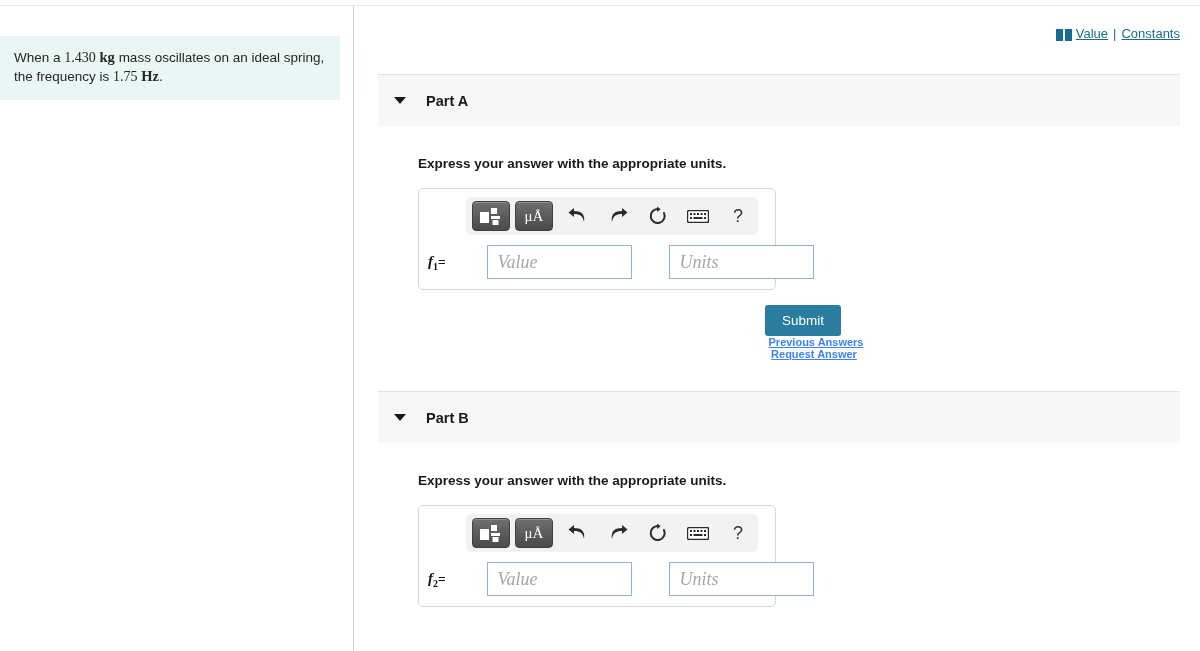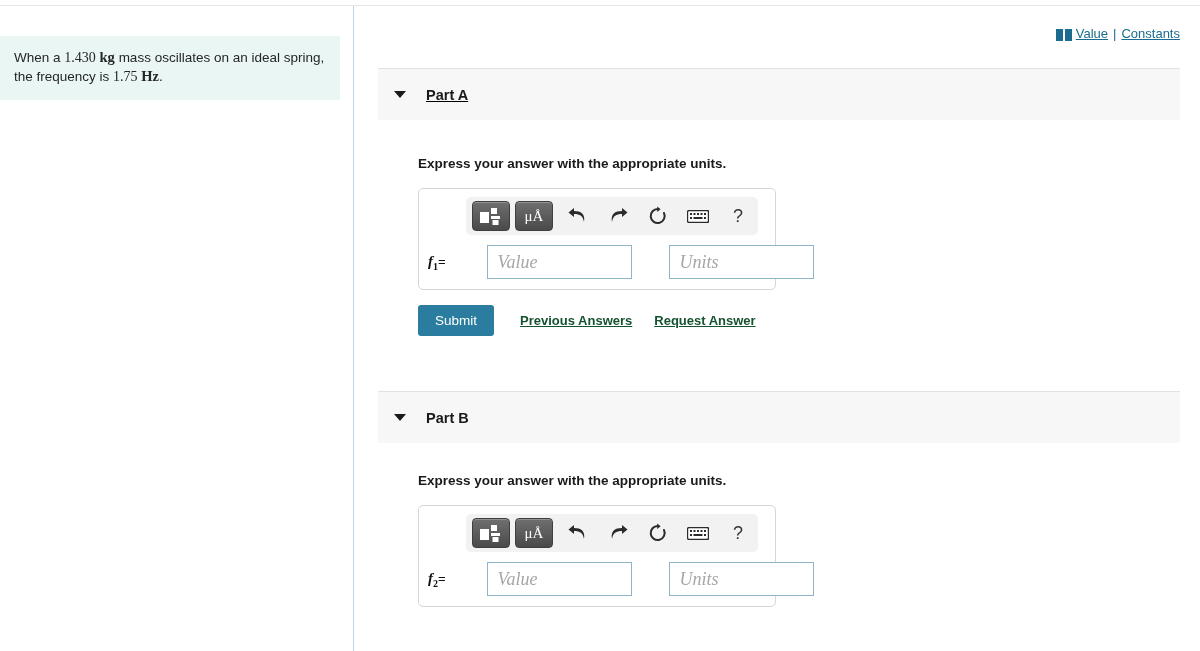--- a/index.html
+++ b/index.html
@@ -246,35 +246,36 @@
     font-style: italic;
     font-family: "Liberation Serif", serif;
     opacity: 1;
   }
 
   
   .submit-row {
     display: flex;
     align-items: center;
     margin-top: 15px;
+    flex-direction: column;
   }
   .submit-btn {
     background: #2a7d9e;
     color: #ffffff;
     border: none;
     font-family: "Liberation Sans", sans-serif;
     font-size: 13.5px;
     padding: 8px 17px;
     border-radius: 3px;
     cursor: pointer;
   }
   .answer-link {
-    color: #14532d;
+    color: #3b82f6;
     text-decoration: underline;
-    font-size: 13px;
+    font-size: 11px;
     font-weight: bold;
     margin-left: 26px;
     cursor: pointer;
   }
   .answer-link.second { margin-left: 22px; }
 </style>
 </head>
 <body>
 
 <div id="page">
@@ -298,21 +299,21 @@
         <svg width="16" height="12" viewBox="0 0 16 12">
           <rect x="0" y="0" width="7" height="12" fill="#1a6b8f"></rect>
           <rect x="9" y="0" width="7" height="12" fill="#1a6b8f"></rect>
         </svg>
       </span>
       <span class="review-link">Value</span>
       <span class="pipe-sep">|</span>
       <span class="constants-link">Constants</span>
     </div>
 
-    <div class="part-header" style="top:62px;text-decoration:underline;">
+    <div class="part-header" style="top:68px;">
       <div class="caret"></div>
       <span class="part-title">Part A</span>
     </div>
 
     <div class="part-body" style="top:133px;">
       <div class="instruct">Express your answer with the appropriate units.</div>
 
       <div class="answer-box">
         <div class="toolbar">
           <div class="tb-btn">

